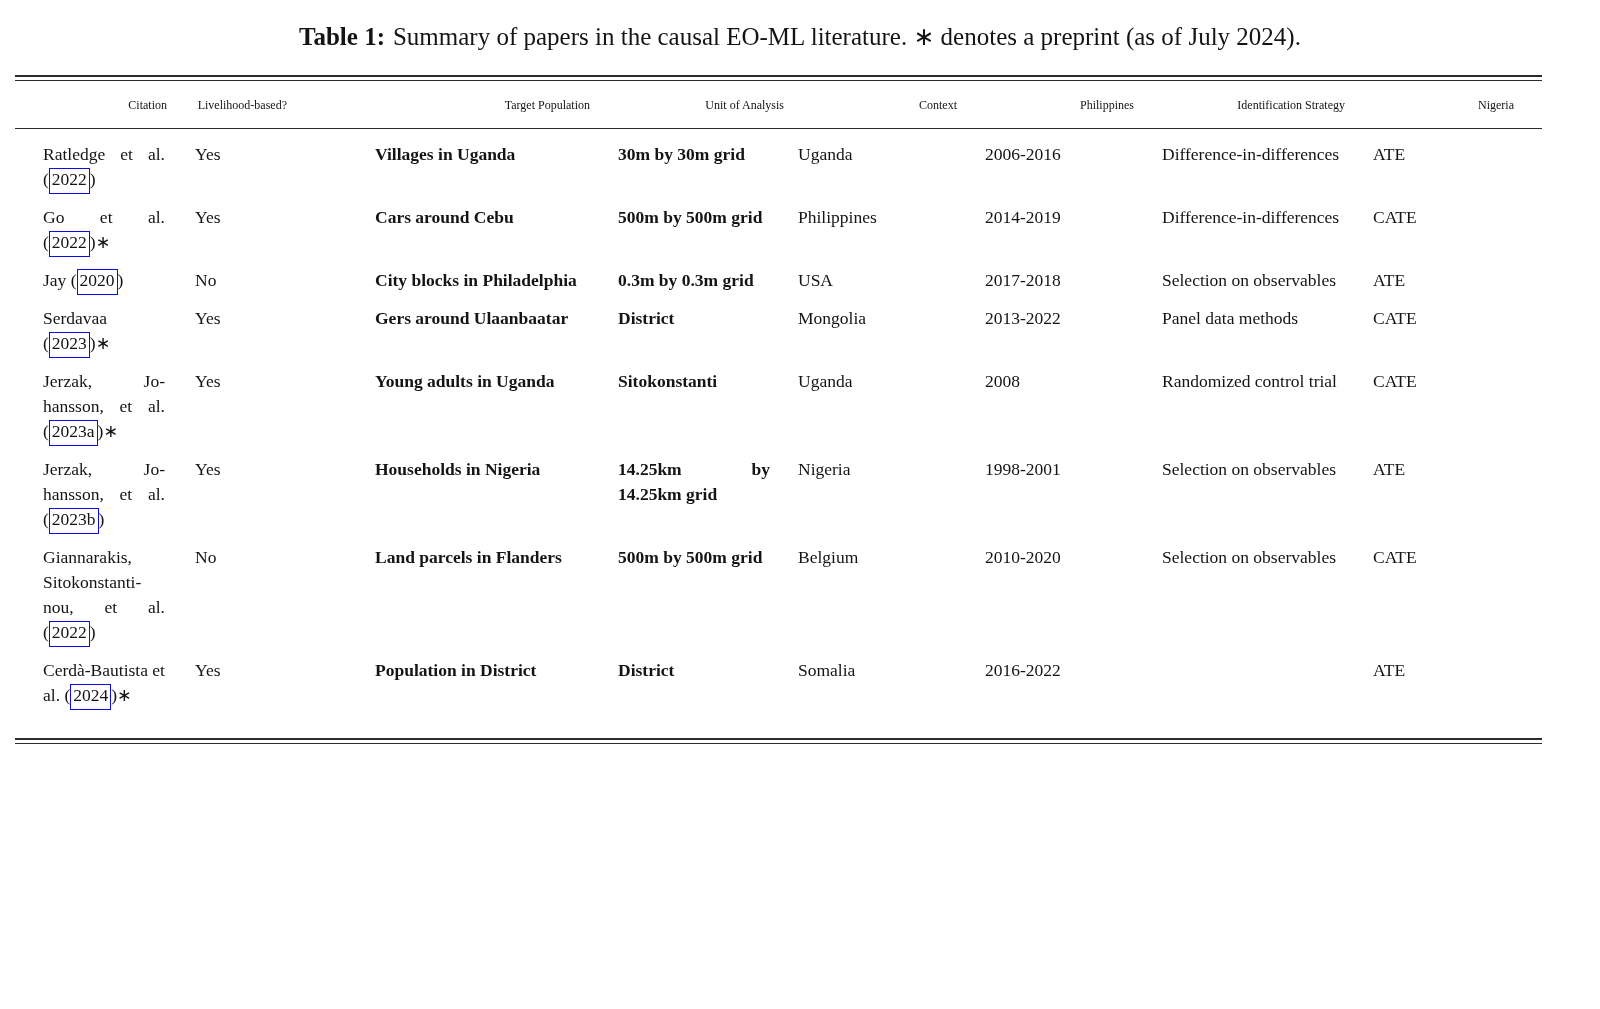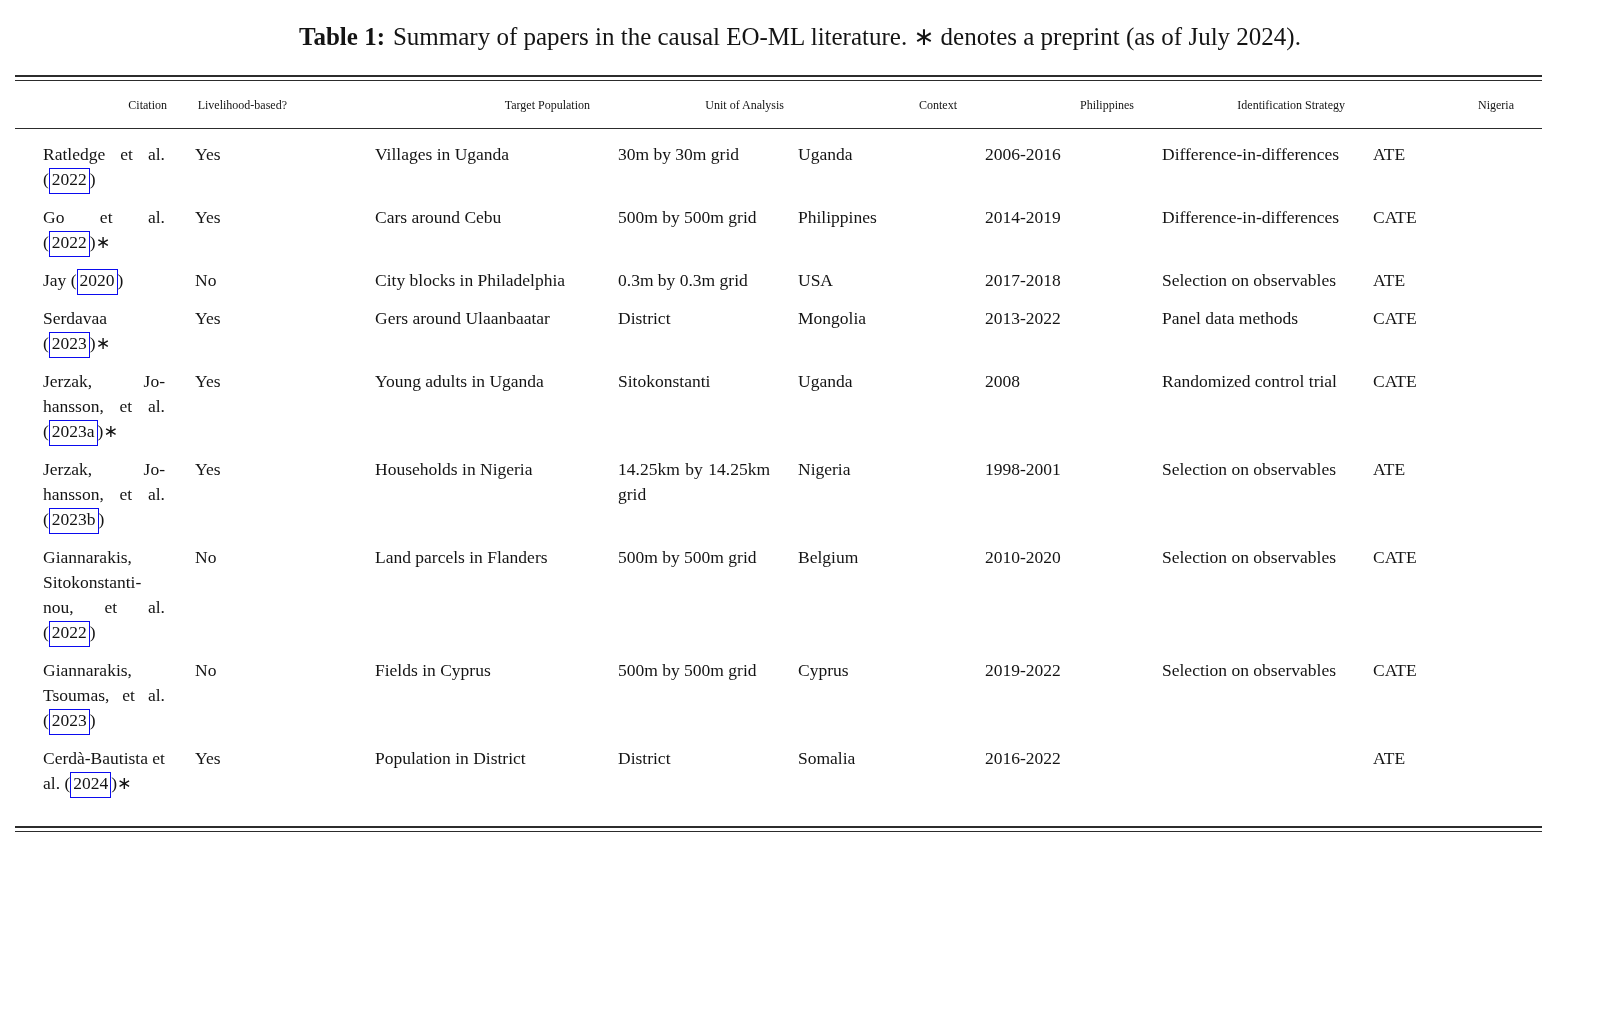--- a/index.html
+++ b/index.html
@@ -37,21 +37,21 @@
     padding:12px 28px 10px 0;
     border-bottom:1.5px solid #2c2c2c;
   }
   td{
     vertical-align:top;
     line-height:25px;
     padding:13px 28px 0 0;
   }
   th.c-citation, td.c-citation{padding-left:28px;}
   td.c-citation{padding-right:30px;text-align:justify;}
-  td.c-target, td.c-unit{text-align:justify;}
+  td.c-target, td.c-unit{text-align:justify;font-weight:bold;}
   th.c-livelihood{padding-right:88px;margin-left:47px;}
   th.c-unit{padding-right:14px;}
   tr:last-child td{padding-bottom:30px;}
   .year-link{
     border:1.5px solid #0b0bee;
     padding:0 2px 4px 2px;
   }
 </style>
 </head>
 <body>
@@ -150,30 +150,20 @@
         <td class="c-citation"><span>Giannarakis, Sitokonstanti­nou, et al. (</span><span class="year-link">2022</span><span>)</span></td>
         <td class="c-livelihood">No</td>
         <td class="c-target">Land parcels in Flanders</td>
         <td class="c-unit">500m by 500m grid</td>
         <td class="c-context">Belgium</td>
         <td class="c-temporality">2010-2020</td>
         <td class="c-identification">Selection on observables</td>
         <td class="c-estimand">CATE</td>
       </tr>
       <tr>
-        <td class="c-citation"><span>Giannarakis, Tsoumas, et al. (</span><span class="year-link">2023</span><span>)</span></td>
-        <td class="c-livelihood">No</td>
-        <td class="c-target">Fields in Cyprus</td>
-        <td class="c-unit">500m by 500m grid</td>
-        <td class="c-context">Cyprus</td>
-        <td class="c-temporality">2019-2022</td>
-        <td class="c-identification">Selection on observables</td>
-        <td class="c-estimand">CATE</td>
-      </tr>
-      <tr>
         <td class="c-citation"><span>Cerdà-Bautista et al. (</span><span class="year-link">2024</span><span>)∗</span></td>
         <td class="c-livelihood">Yes</td>
         <td class="c-target">Population in District</td>
         <td class="c-unit">District</td>
         <td class="c-context">Somalia</td>
         <td class="c-temporality">2016-2022</td>
         <td class="c-identification"></td>
         <td class="c-estimand">ATE</td>
       </tr>
     </tbody>

